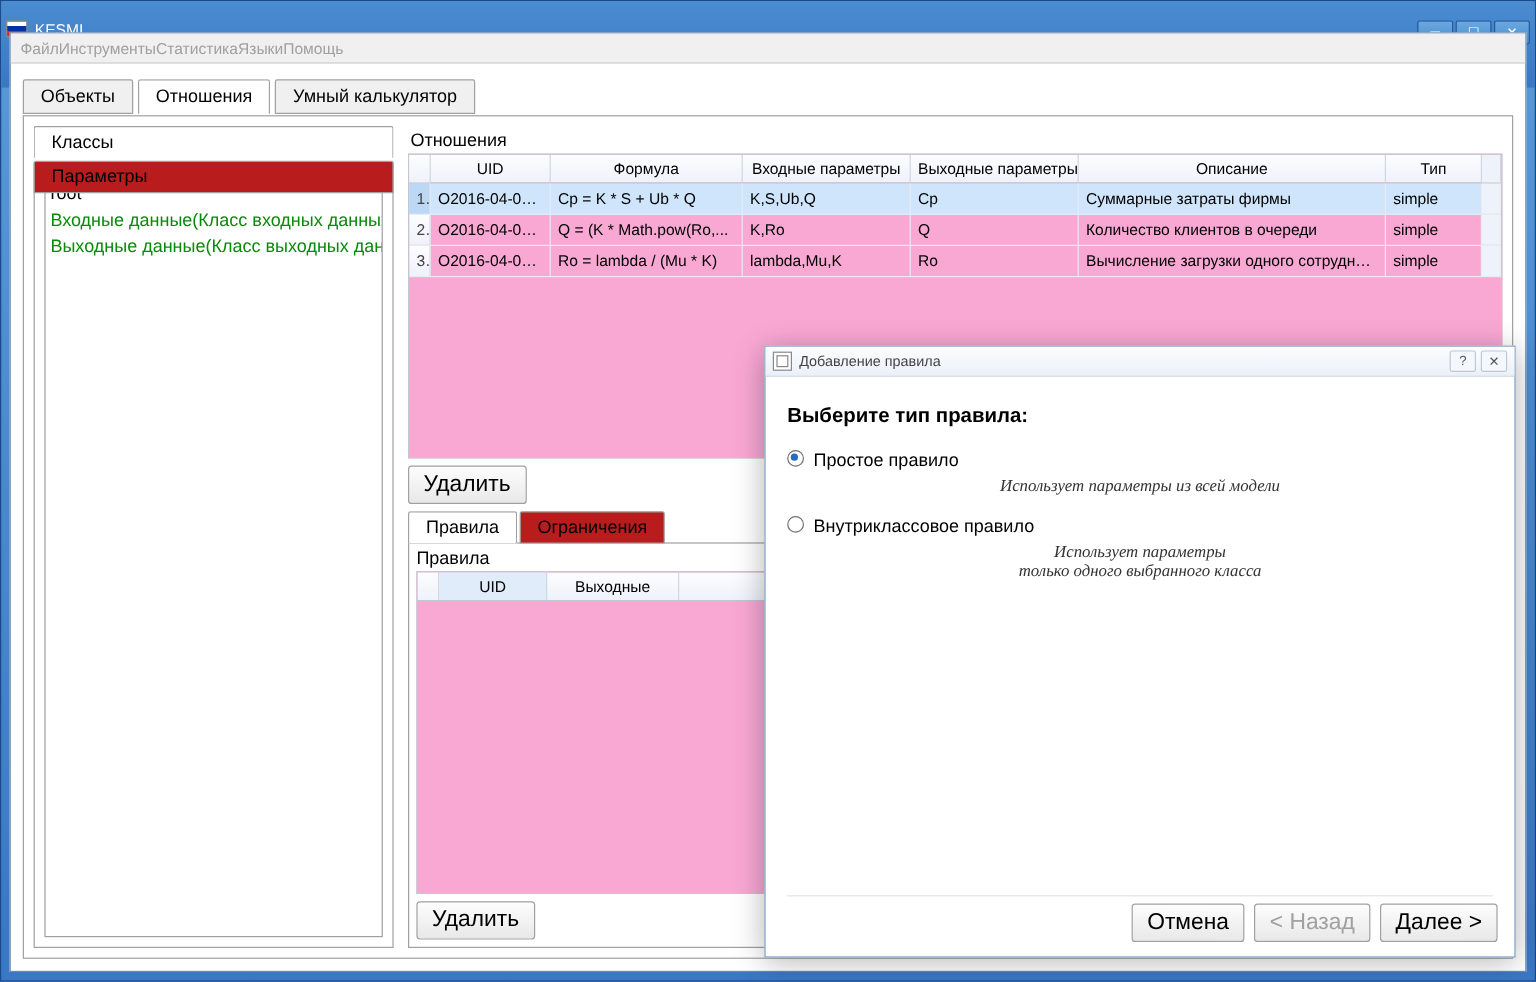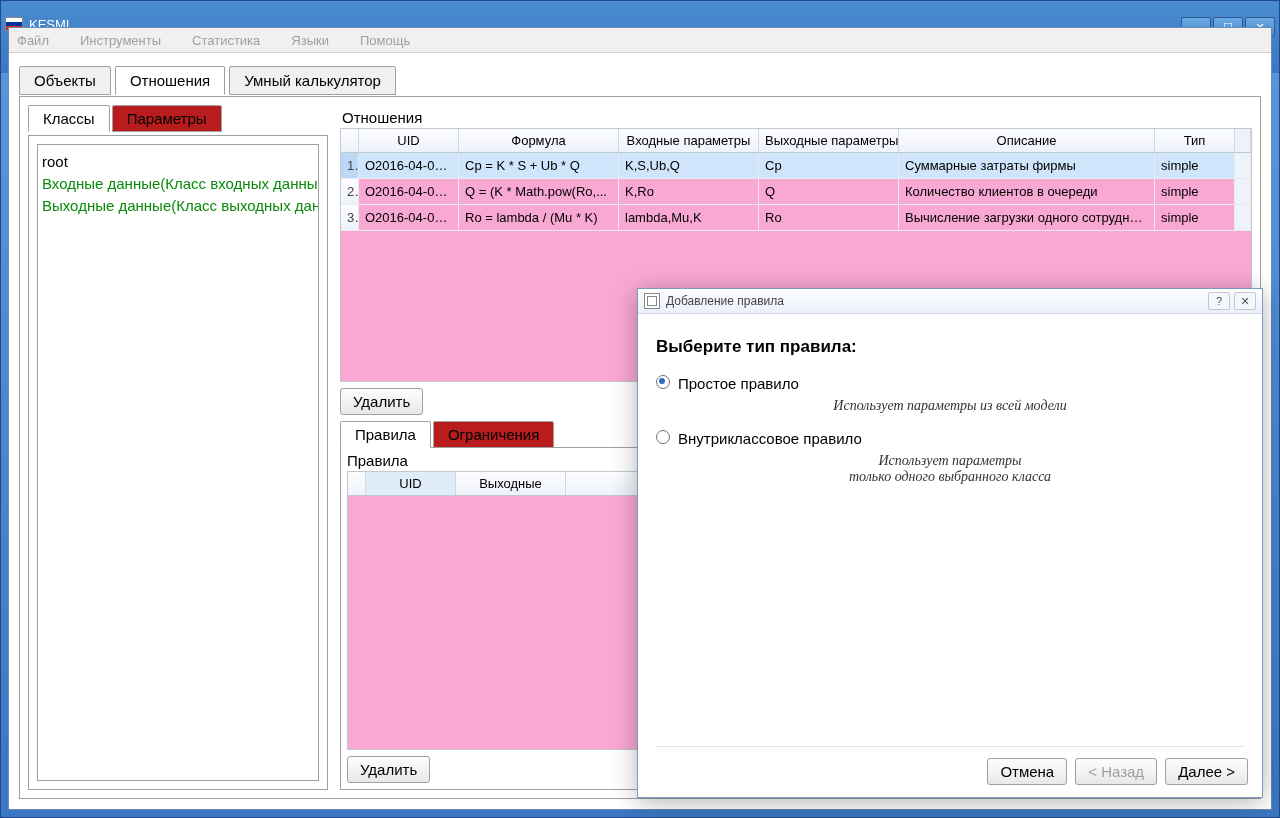--- a/index.html
+++ b/index.html
@@ -4,29 +4,29 @@
 <style>
 html,body{margin:0;padding:0;height:100%;font-family:Tahoma,Arial,sans-serif;font-size:13px;color:#000;background:#3a77c4;}
 .window{position:absolute;left:0;top:0;right:0;bottom:0;background:linear-gradient(to bottom,#5a9ad8 0%,#3a77c4 100%);border:1px solid #1a4a8a;box-sizing:border-box;}
 .titlebar{height:40px;background:linear-gradient(to bottom,#4a8cd0,#3a77c4);display:flex;align-items:flex-start;padding:16px 4px;color:#fff;}
 .titlebar .app-icon{width:16px;height:12px;margin-right:6px;background:linear-gradient(to bottom,#fff 0%,#fff 33%,#0033a0 33%,#0033a0 66%,#d52b1e 66%,#d52b1e 100%);border:1px solid #888;flex-shrink:0;}
 .titlebar .title{flex:1;font-size:13px;}
 .win-btns{display:flex;gap:2px;}
 .win-btn{width:28px;height:18px;background:linear-gradient(to bottom,#6aa8e0,#4a8cd0);border:1px solid #2a5a9a;border-radius:2px;display:flex;align-items:center;justify-content:center;color:#fff;font-size:11px;cursor:default;}
 .win-btn.close{background:linear-gradient(to bottom,#6aa8e0,#4a8cd0);}
 .client{position:absolute;left:7px;right:7px;top:26px;bottom:7px;background:#fff;border:1px solid #6a8ab0;}
-.menubar{height:24px;background:#f0f0f0;border-bottom:1px solid #d0d0d0;display:flex;align-items:center;padding:0 8px;gap:31px;color:#a0a0a0;font-size:13px;}
+.menubar{height:24px;background:#f0f0f0;border-bottom:1px solid #d0d0d0;display:flex;align-items:center;padding:0 8px;gap:0;color:#a0a0a0;font-size:13px;}
 .menubar span{cursor:default;}
 .content{position:absolute;left:0;right:0;top:24px;bottom:0;padding:14px 10px 10px 10px;box-sizing:border-box;}
 .main-tabs{display:flex;gap:4px;margin-bottom:-1px;position:relative;z-index:2;}
 .main-tab{padding:5px 14px;border:1px solid #a0a0a0;border-bottom:1px solid #a0a0a0;background:#f0f0f0;font-size:15px;cursor:default;border-radius:2px 2px 0 0;}
 .main-tab.active{background:#fff;border-bottom:1px solid #fff;}
 .main-panel{border:1px solid #a0a0a0;position:absolute;left:10px;right:10px;top:44px;bottom:10px;background:#fff;padding:8px;box-sizing:border-box;}
 .left-panel{position:absolute;left:8px;top:8px;bottom:8px;width:300px;}
-.sub-tabs{display:flex;gap:2px;margin-bottom:-1px;position:relative;z-index:2;}
+.sub-tabs{display:flex;gap:2px;margin-bottom:-1px;position:relative;z-index:2;flex-direction:column;}
 .sub-tab{padding:4px 14px;border:1px solid #a0a0a0;background:#b91c1c;font-size:15px;cursor:default;border-radius:2px 2px 0 0;}
 .sub-tab.active{background:#fff;border-bottom:1px solid #fff;}
 .tree-box{border:1px solid #a0a0a0;position:absolute;left:0;right:0;top:30px;bottom:0;background:#fff;padding:8px;box-sizing:border-box;}
 .tree-inner{border:1px solid #a0a0a0;height:100%;padding:6px 4px;box-sizing:border-box;overflow:hidden;}
 .tree-node{font-size:15px;line-height:22px;white-space:nowrap;}
 .tree-node.green{color:#0a8a0a;}
 .right-panel{position:absolute;left:320px;right:8px;top:8px;bottom:8px;display:flex;flex-direction:column;}
 .section-label{font-size:15px;margin:4px 0 2px 2px;}
 .grid{border:1px solid #c0c8d0;background:#f9a8d4;position:relative;}
 .grid-head{display:flex;background:linear-gradient(to bottom,#fdfdff,#eef2fa);border-bottom:1px solid #c0c8d0;}
@@ -37,21 +37,21 @@
 .rownum{width:18px;text-align:center;background:linear-gradient(to bottom,#fdfdff,#eef2fa);border-right:1px solid #c0c8d0;font-size:12px;color:#444;}
 .grid-row.selected .rownum{background:#bcd8f5;}
 .cw-uid{width:100px;}
 .cw-formula{width:160px;}
 .cw-in{width:140px;}
 .cw-out{width:140px;}
 .cw-desc{flex:1;}
 .cw-type{width:80px;}
 .cw-scroll{width:16px;background:#eef2fa;}
 .grid-1{height:252px;overflow:hidden;}
-.btn{padding:4px 12px;border:1px solid #a0a0a0;background:linear-gradient(to bottom,#fdfdfd,#e8e8e8);border-radius:3px;font-size:15px;cursor:default;}
+.btn{padding:4px 12px;border:1px solid #a0a0a0;background:linear-gradient(to bottom,#fdfdfd,#e8e8e8);border-radius:3px;font-size:19px;cursor:default;}
 .btn:disabled,.btn.disabled{color:#a0a0a0;}
 .del-row{margin:6px 0;}
 .rules-tabs{display:flex;gap:2px;margin-bottom:-1px;position:relative;z-index:2;}
 .rules-panel{border:1px solid #a0a0a0;flex:1;display:flex;flex-direction:column;min-height:0;}
 .grid-2{flex:1;overflow:hidden;}
 .grid-2 .grid-head .hcell{font-size:13px;}
 .cw2-uid{width:90px;}
 .cw2-rel{width:110px;}
 .cw2-in{flex:1;}
 

